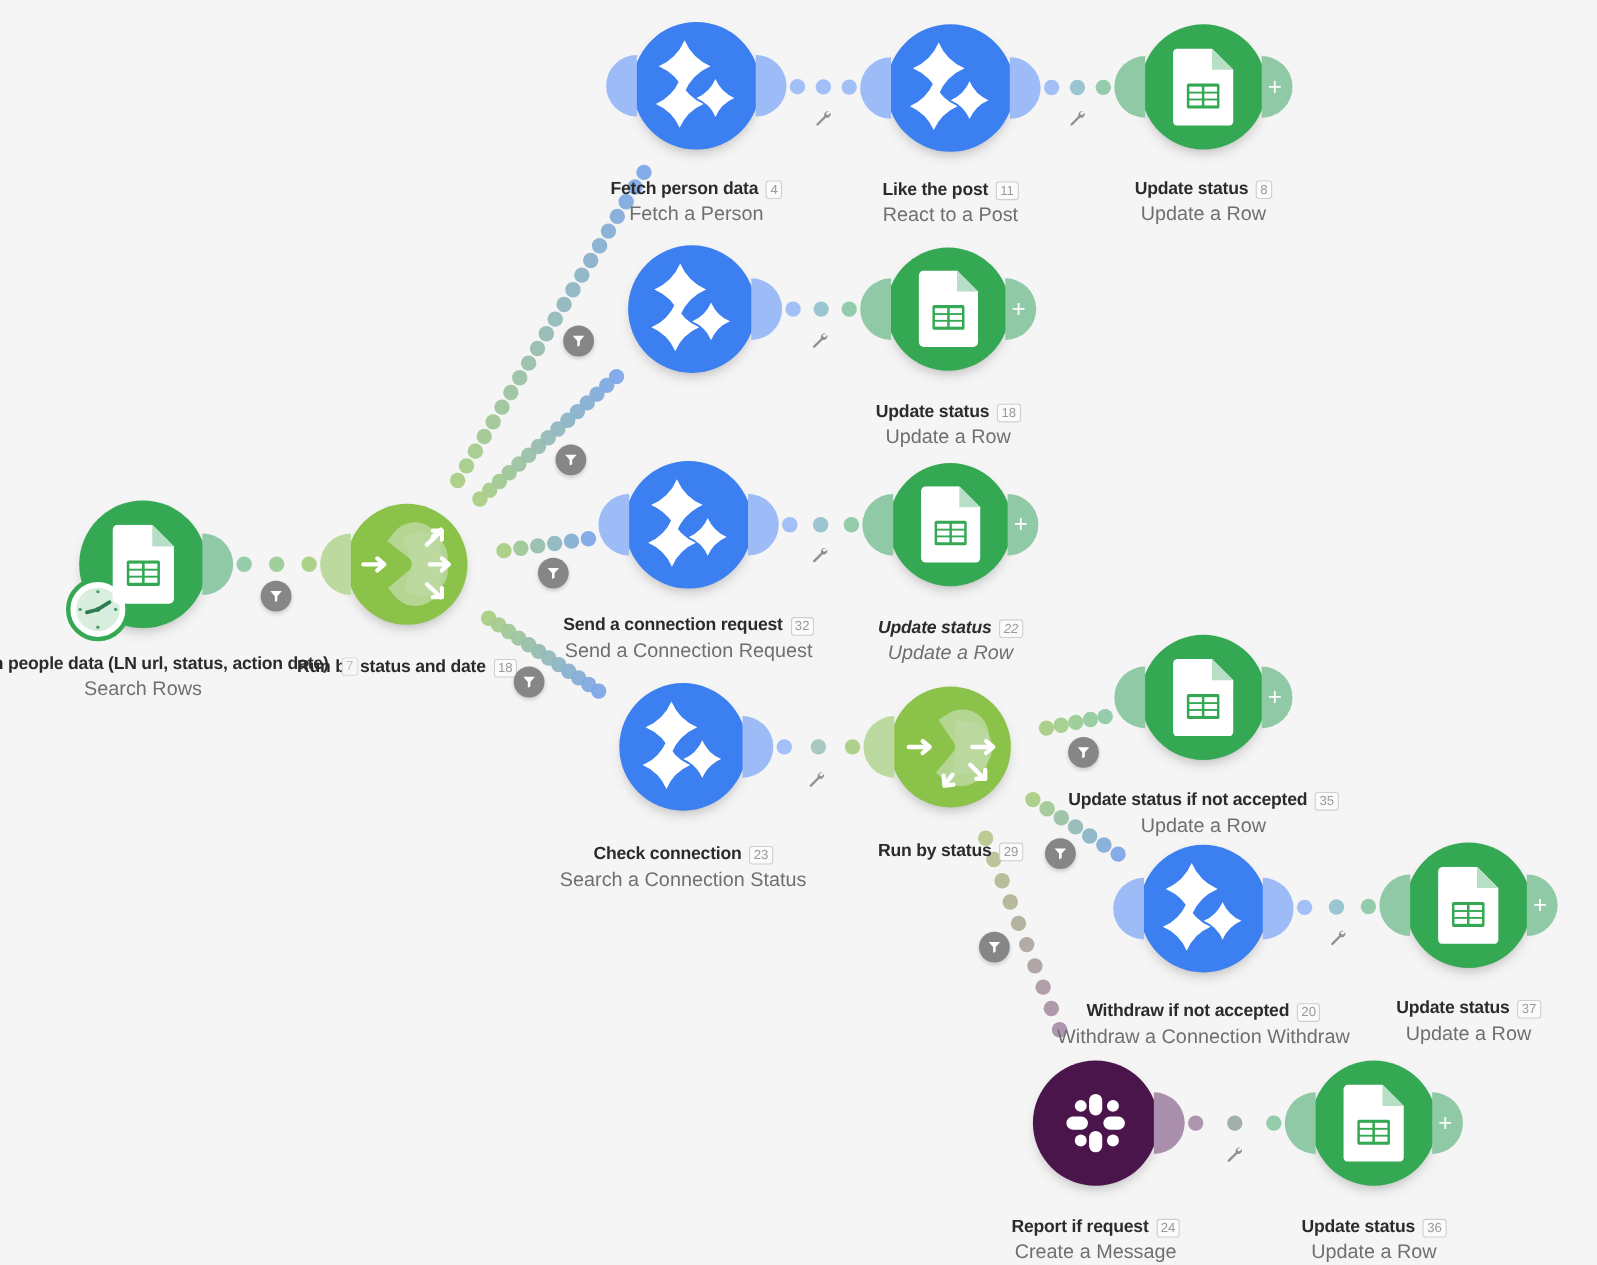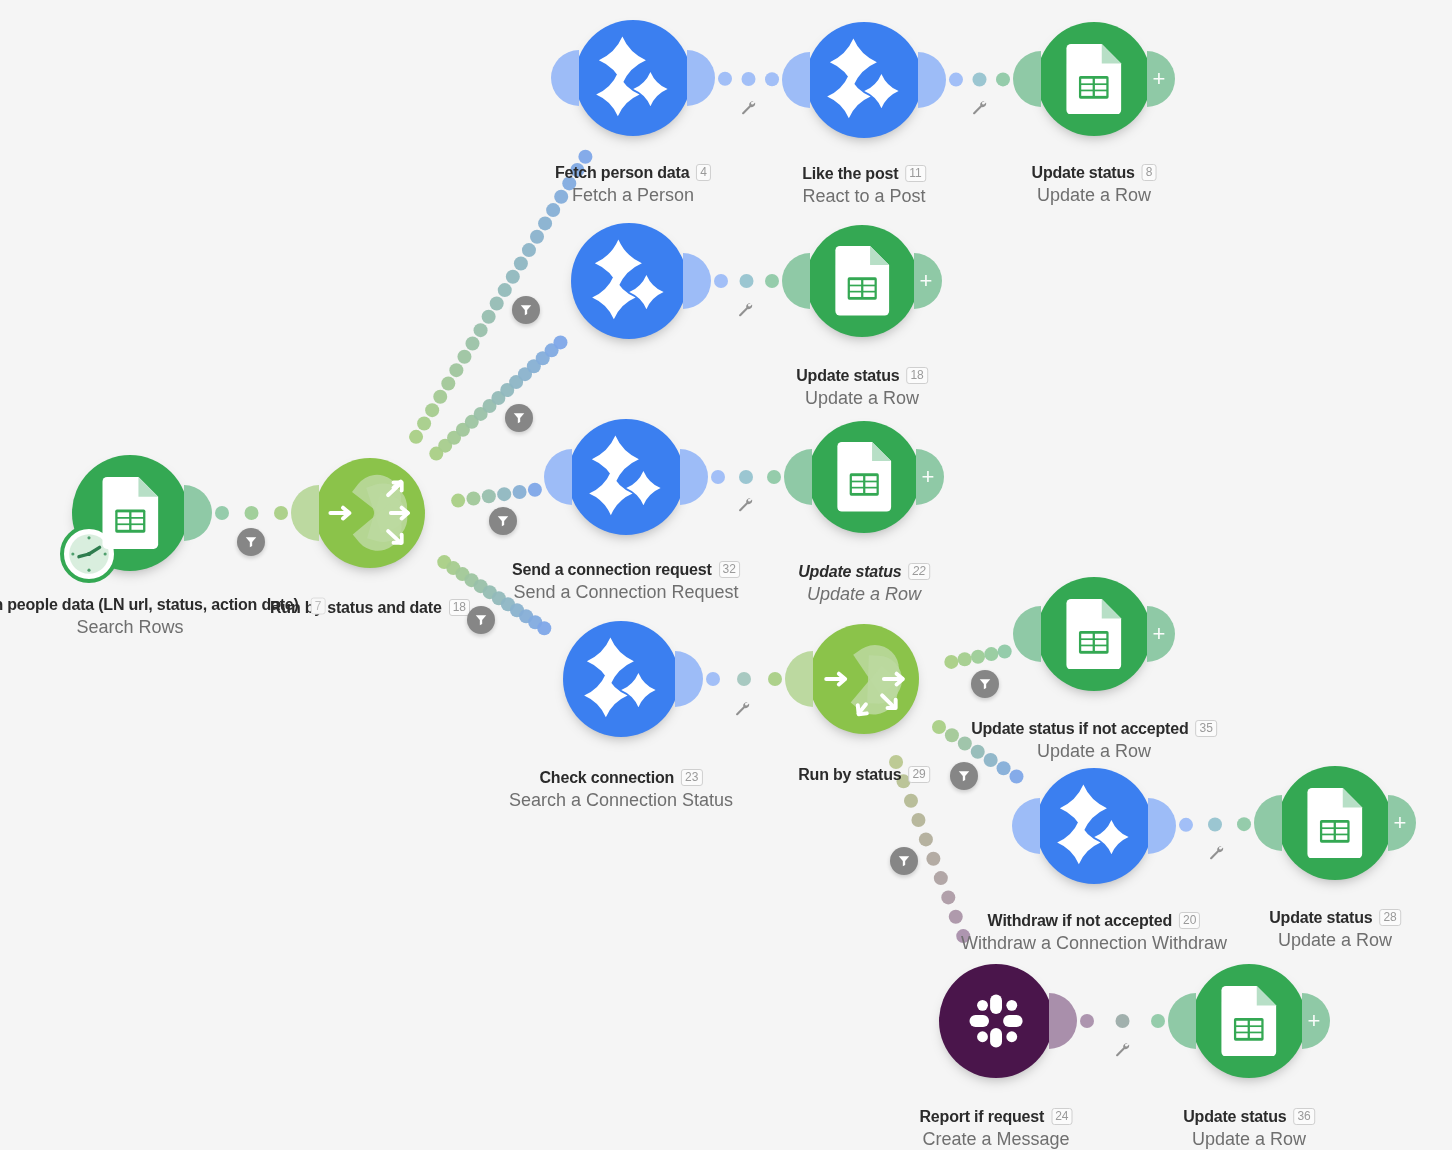--- a/index.html
+++ b/index.html
@@ -531,21 +531,21 @@
     <rect x="13" y="30.5" width="10" height="4" fill="#ffffff"></rect>
     <rect x="25" y="30.5" width="10" height="4" fill="#ffffff"></rect>
     <rect x="13" y="36" width="10" height="4" fill="#ffffff"></rect>
     <rect x="25" y="36" width="10" height="4" fill="#ffffff"></rect>
     <rect x="13" y="41.5" width="10" height="4" fill="#ffffff"></rect>
     <rect x="25" y="41.5" width="10" height="4" fill="#ffffff"></rect>
   </svg>
         </div>
       </div>
     </div>
-    <div class="label" style="left: 1335px; top: 908px; position: absolute;"><span class="title">Update status</span><span class="badge">28</span><span class="sub">Update a Row</span></div>
+    <div class="label" style="left: 1335px; top: 908px; position: absolute;"><span class="title">Update status</span><span class="badge">37</span><span class="sub">Update a Row</span></div>
     <div class="node" style="left: 996px; top: 1021px;">
       <div class="bulb" style="width: 114px; height: 114px; background: rgb(74, 21, 75);">
         <div class="petal right" style="background: rgb(169, 143, 171); right: -24px;"></div>
         <div style="display: flex; align-items: center; justify-content: center; width: 100%; height: 100%; position: relative; z-index: 2;">
           <svg class="slack-ico" viewBox="0 0 122 122">
     <rect x="12" y="50" width="36" height="22" rx="11" fill="#ffffff"></rect>
     <rect x="50" y="74" width="22" height="36" rx="11" fill="#ffffff"></rect>
     <rect x="74" y="50" width="36" height="22" rx="11" fill="#ffffff"></rect>
     <rect x="50" y="12" width="22" height="36" rx="11" fill="#ffffff"></rect>
     <rect x="26" y="22" width="20" height="20" rx="10" fill="#ffffff"></rect>

